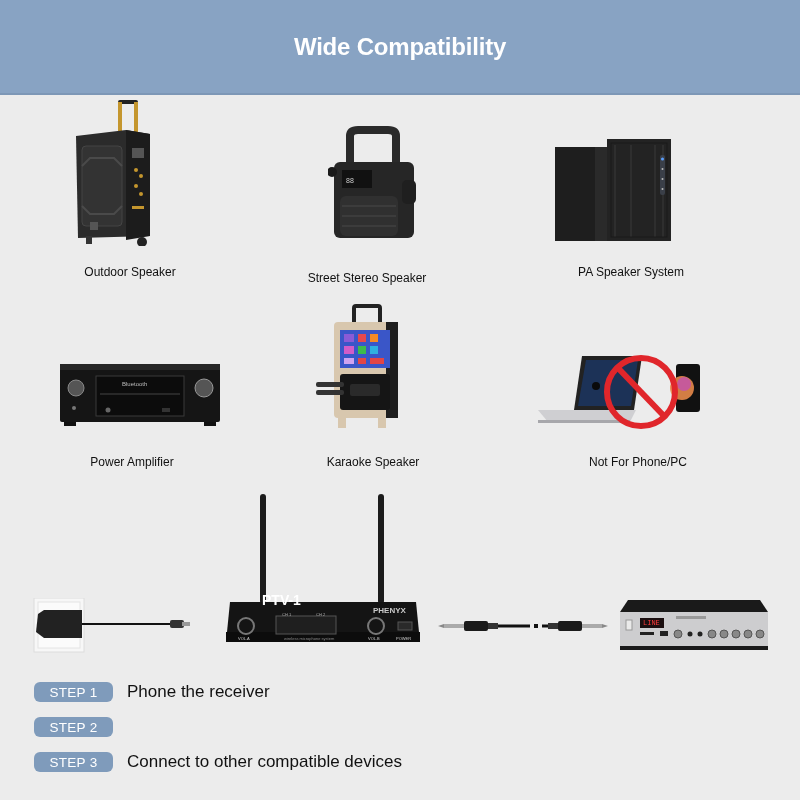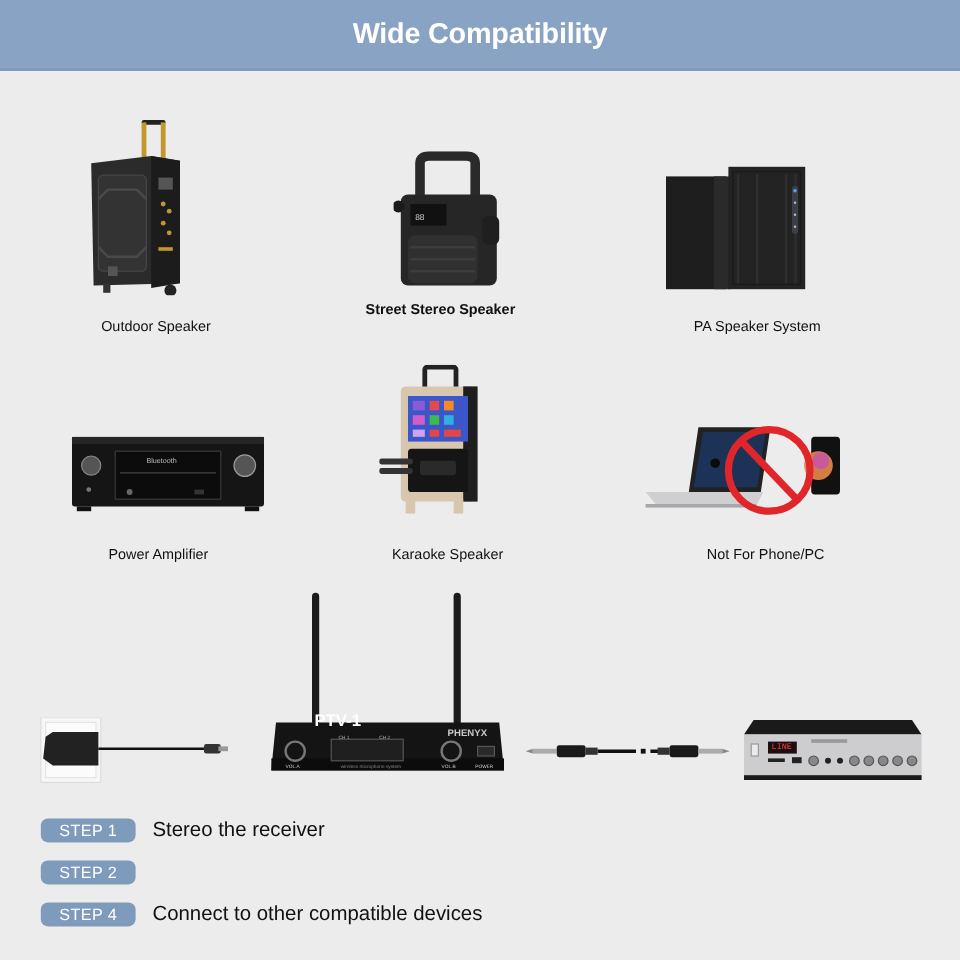--- a/index.html
+++ b/index.html
@@ -4,21 +4,21 @@
 <style>
   * { box-sizing: border-box; margin: 0; padding: 0; }
   html, body { width: 800px; height: 800px; overflow: hidden; }
   body {
     background: #ececec;
     font-family: "Liberation Sans", sans-serif;
     position: relative;
     color: #111;
   }
   .header {
-    position: absolute; left: 0; top: 0; width: 800px; height: 59px;
+    position: absolute; left: 0; top: 0; width: 800px; height: 95px;
     background: #88a3c3;
     border-bottom: 2px solid #7d97b6;
     display: flex; align-items: center; justify-content: center;
   }
   .header-title {
     color: #ffffff; font-weight: bold; font-size: 24px;
     letter-spacing: -0.2px;
   }
   .device { position: absolute; }
   .label {
@@ -73,21 +73,21 @@
     <path d="M22 40 L22 10 Q22 4 30 4 L60 4 Q68 4 68 10 L68 40" stroke="#2a2a2a" stroke-width="8" fill="none" stroke-linejoin="round"></path>
     <rect x="6" y="36" width="80" height="76" rx="6" fill="#262626"></rect>
     <rect x="14" y="44" width="30" height="18" fill="#111"></rect>
     <text x="18" y="57" font-size="7" fill="#ccc" font-family="Liberation Sans, sans-serif">88</text>
     <circle cx="4" cy="46" r="5" fill="#1a1a1a"></circle>
     <rect x="74" y="54" width="14" height="24" rx="5" fill="#1f1f1f"></rect>
     <rect x="12" y="70" width="58" height="40" rx="6" fill="#303030"></rect>
     <path d="M14 80 H68 M14 90 H68 M14 100 H68" stroke="#3c3c3c" stroke-width="2"></path>
   </svg>
 </div>
-<span class="label" style="left:367px; top:251px;font-weight:bold;">Street Stereo Speaker</span>
+<span class="label" style="left:367px; top:271px;">Street Stereo Speaker</span>
 
 <div class="device" style="left:555px; top:137px;">
   <svg width="120" height="106" viewBox="0 0 120 106">
     <rect x="0" y="10" width="50" height="94" fill="#1e1e1e"></rect>
     <rect x="40" y="10" width="14" height="94" fill="#2a2a2a"></rect>
     <rect x="52" y="2" width="64" height="102" fill="#232323"></rect>
     <path d="M60 8 V100 M76 8 V100 M100 8 V100 M108 8 V100" stroke="#2e2e2e" stroke-width="2"></path>
     <rect x="56" y="6" width="56" height="94" fill="none" stroke="#1a1a1a"></rect>
     <rect x="105" y="18" width="5" height="40" rx="2" fill="#3a3f48"></rect>
     <circle cx="107.5" cy="22" r="1.5" fill="#5aa0ff"></circle>
@@ -226,22 +226,22 @@
     <circle cx="128" cy="36" r="4" fill="#888" stroke="#555"></circle>
     <circle cx="140" cy="36" r="4" fill="#888" stroke="#555"></circle>
     <rect x="56" y="18" width="30" height="3" fill="#999"></rect>
   </svg>
   <span style="position:absolute; left:23px; top:21px; color:#ff3b3b; font-size:7px; font-family:'Liberation Mono', monospace;">LINE</span>
 </div>
 
 <div class="steps">
   <div class="step-row">
     <span class="step-badge">STEP 1</span>
-    <span class="step-text">Stereo the receiver</span>
+    <span class="step-text">Phone the receiver</span>
   </div>
   <div class="step-row">
     <span class="step-badge">STEP 2</span>
   </div>
   <div class="step-row">
-    <span class="step-badge">STEP 4</span>
+    <span class="step-badge">STEP 3</span>
     <span class="step-text">Connect to other compatible devices</span>
   </div>
 </div>
 
 </body></html>

